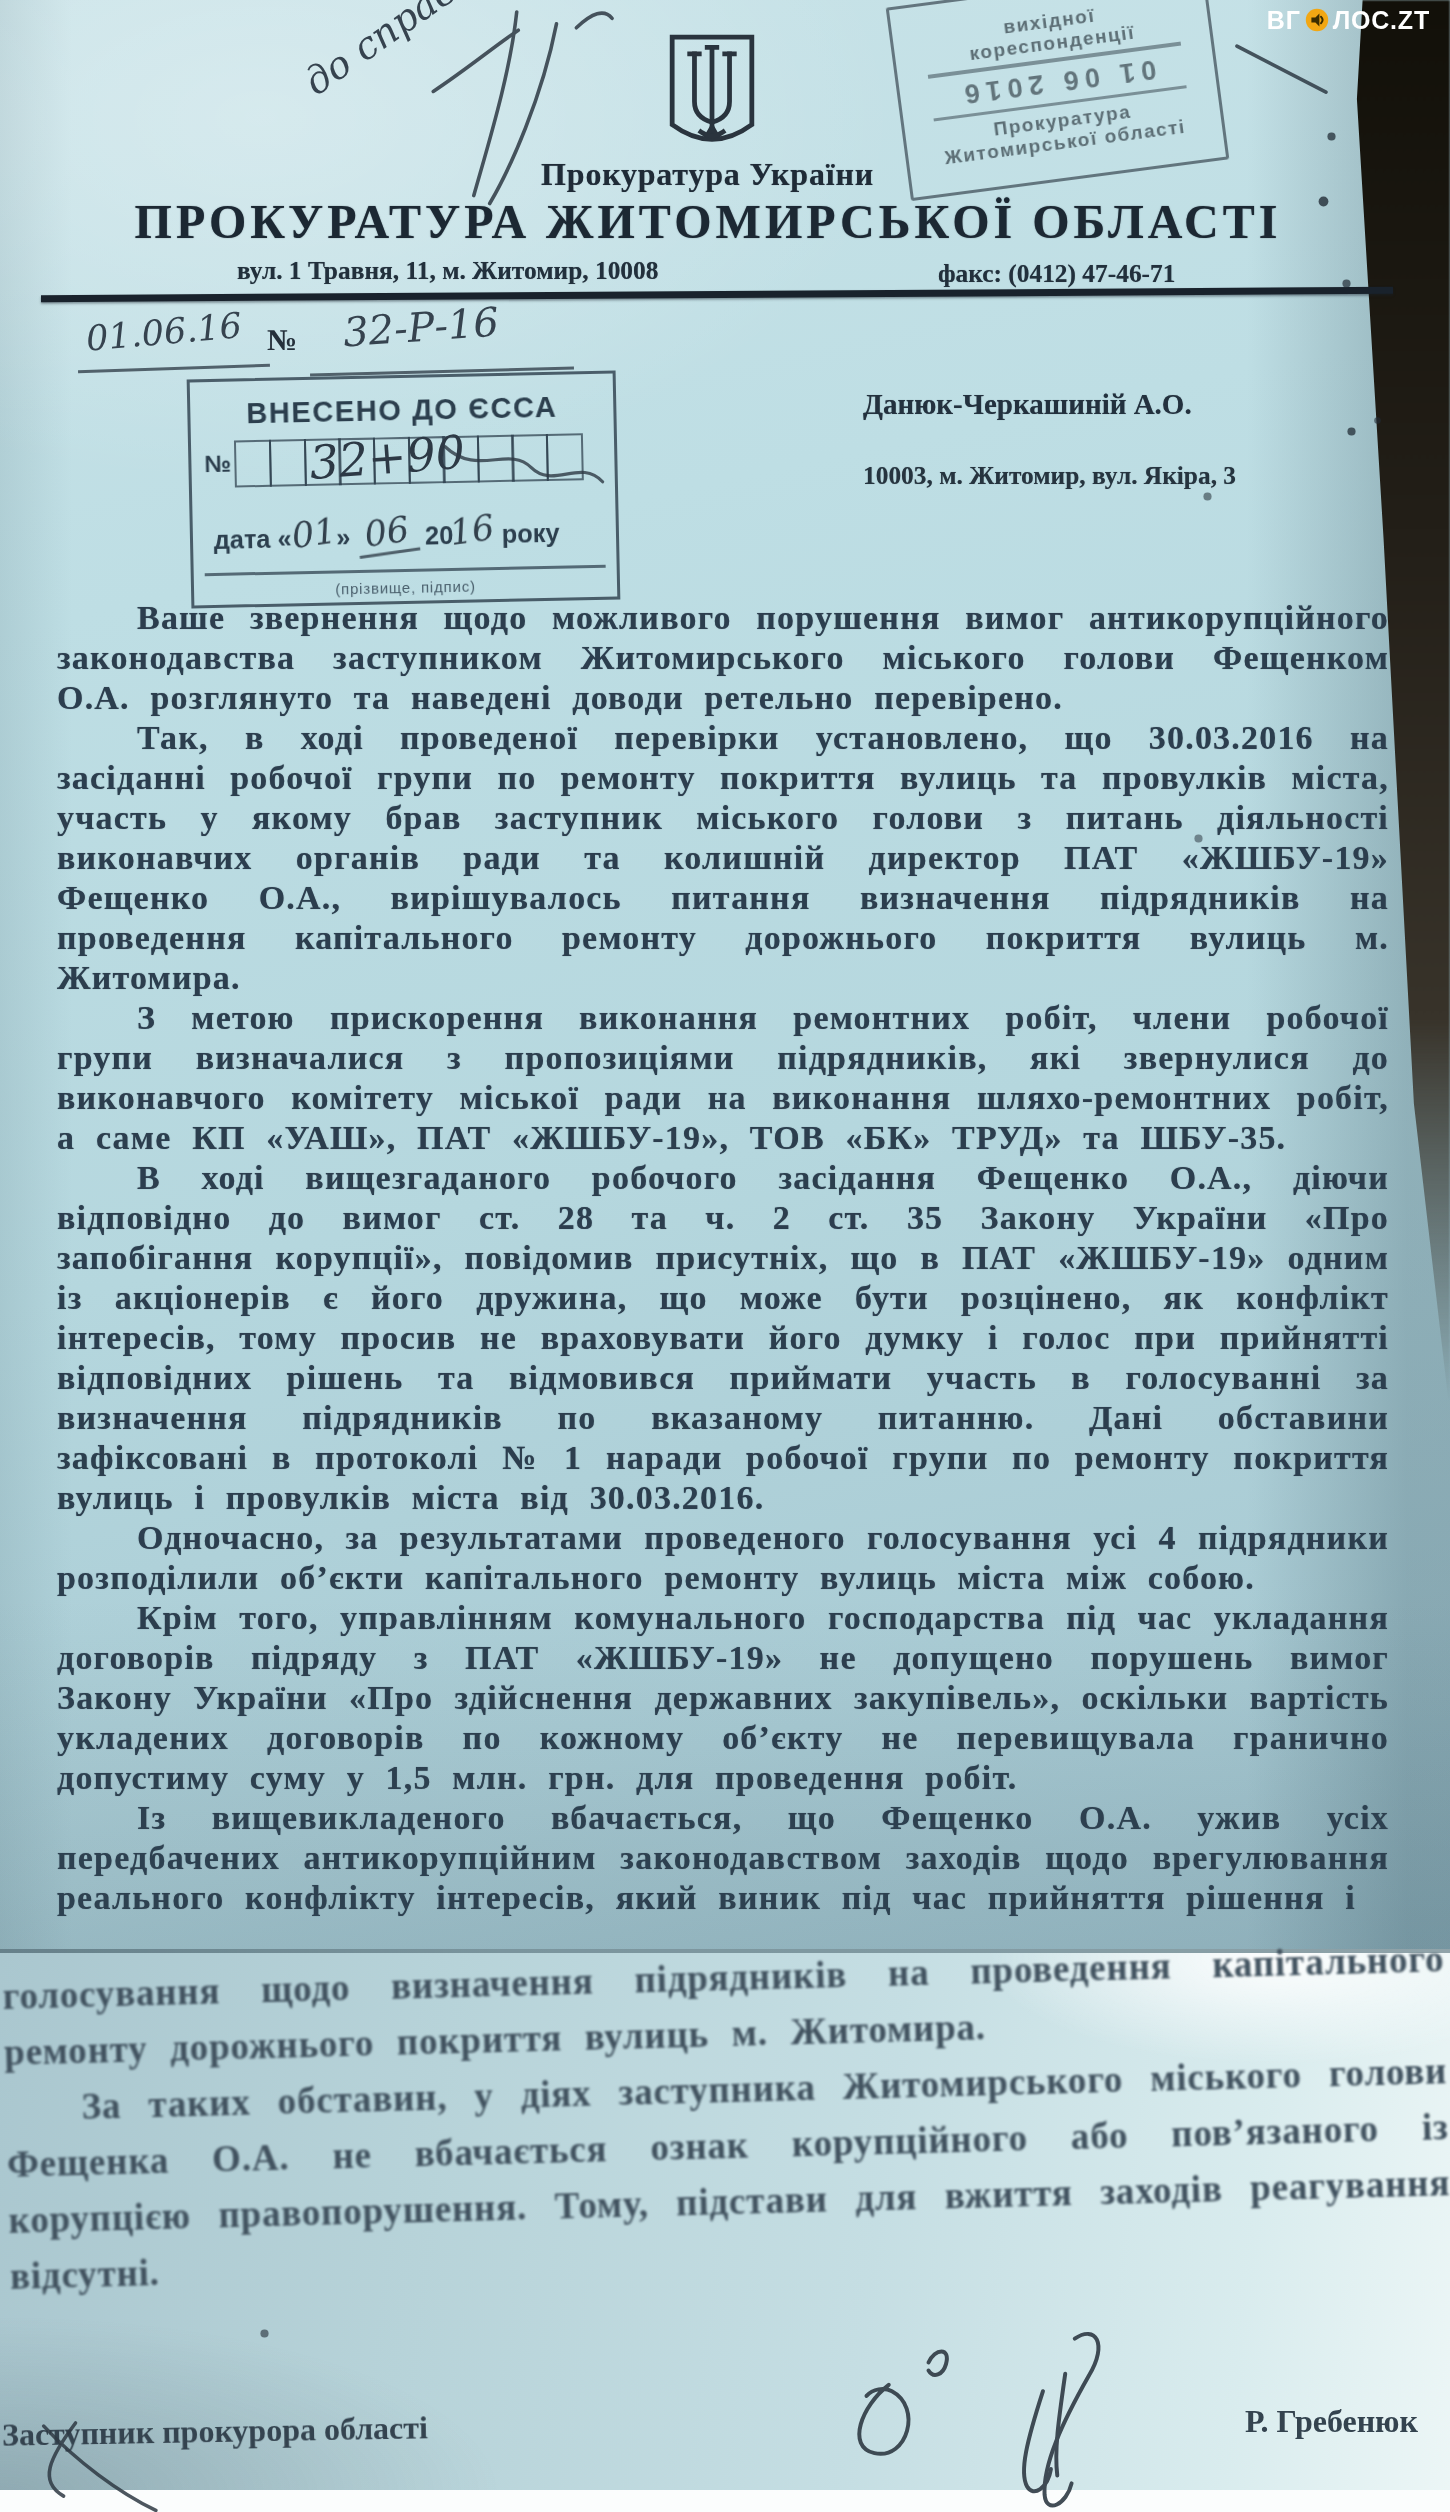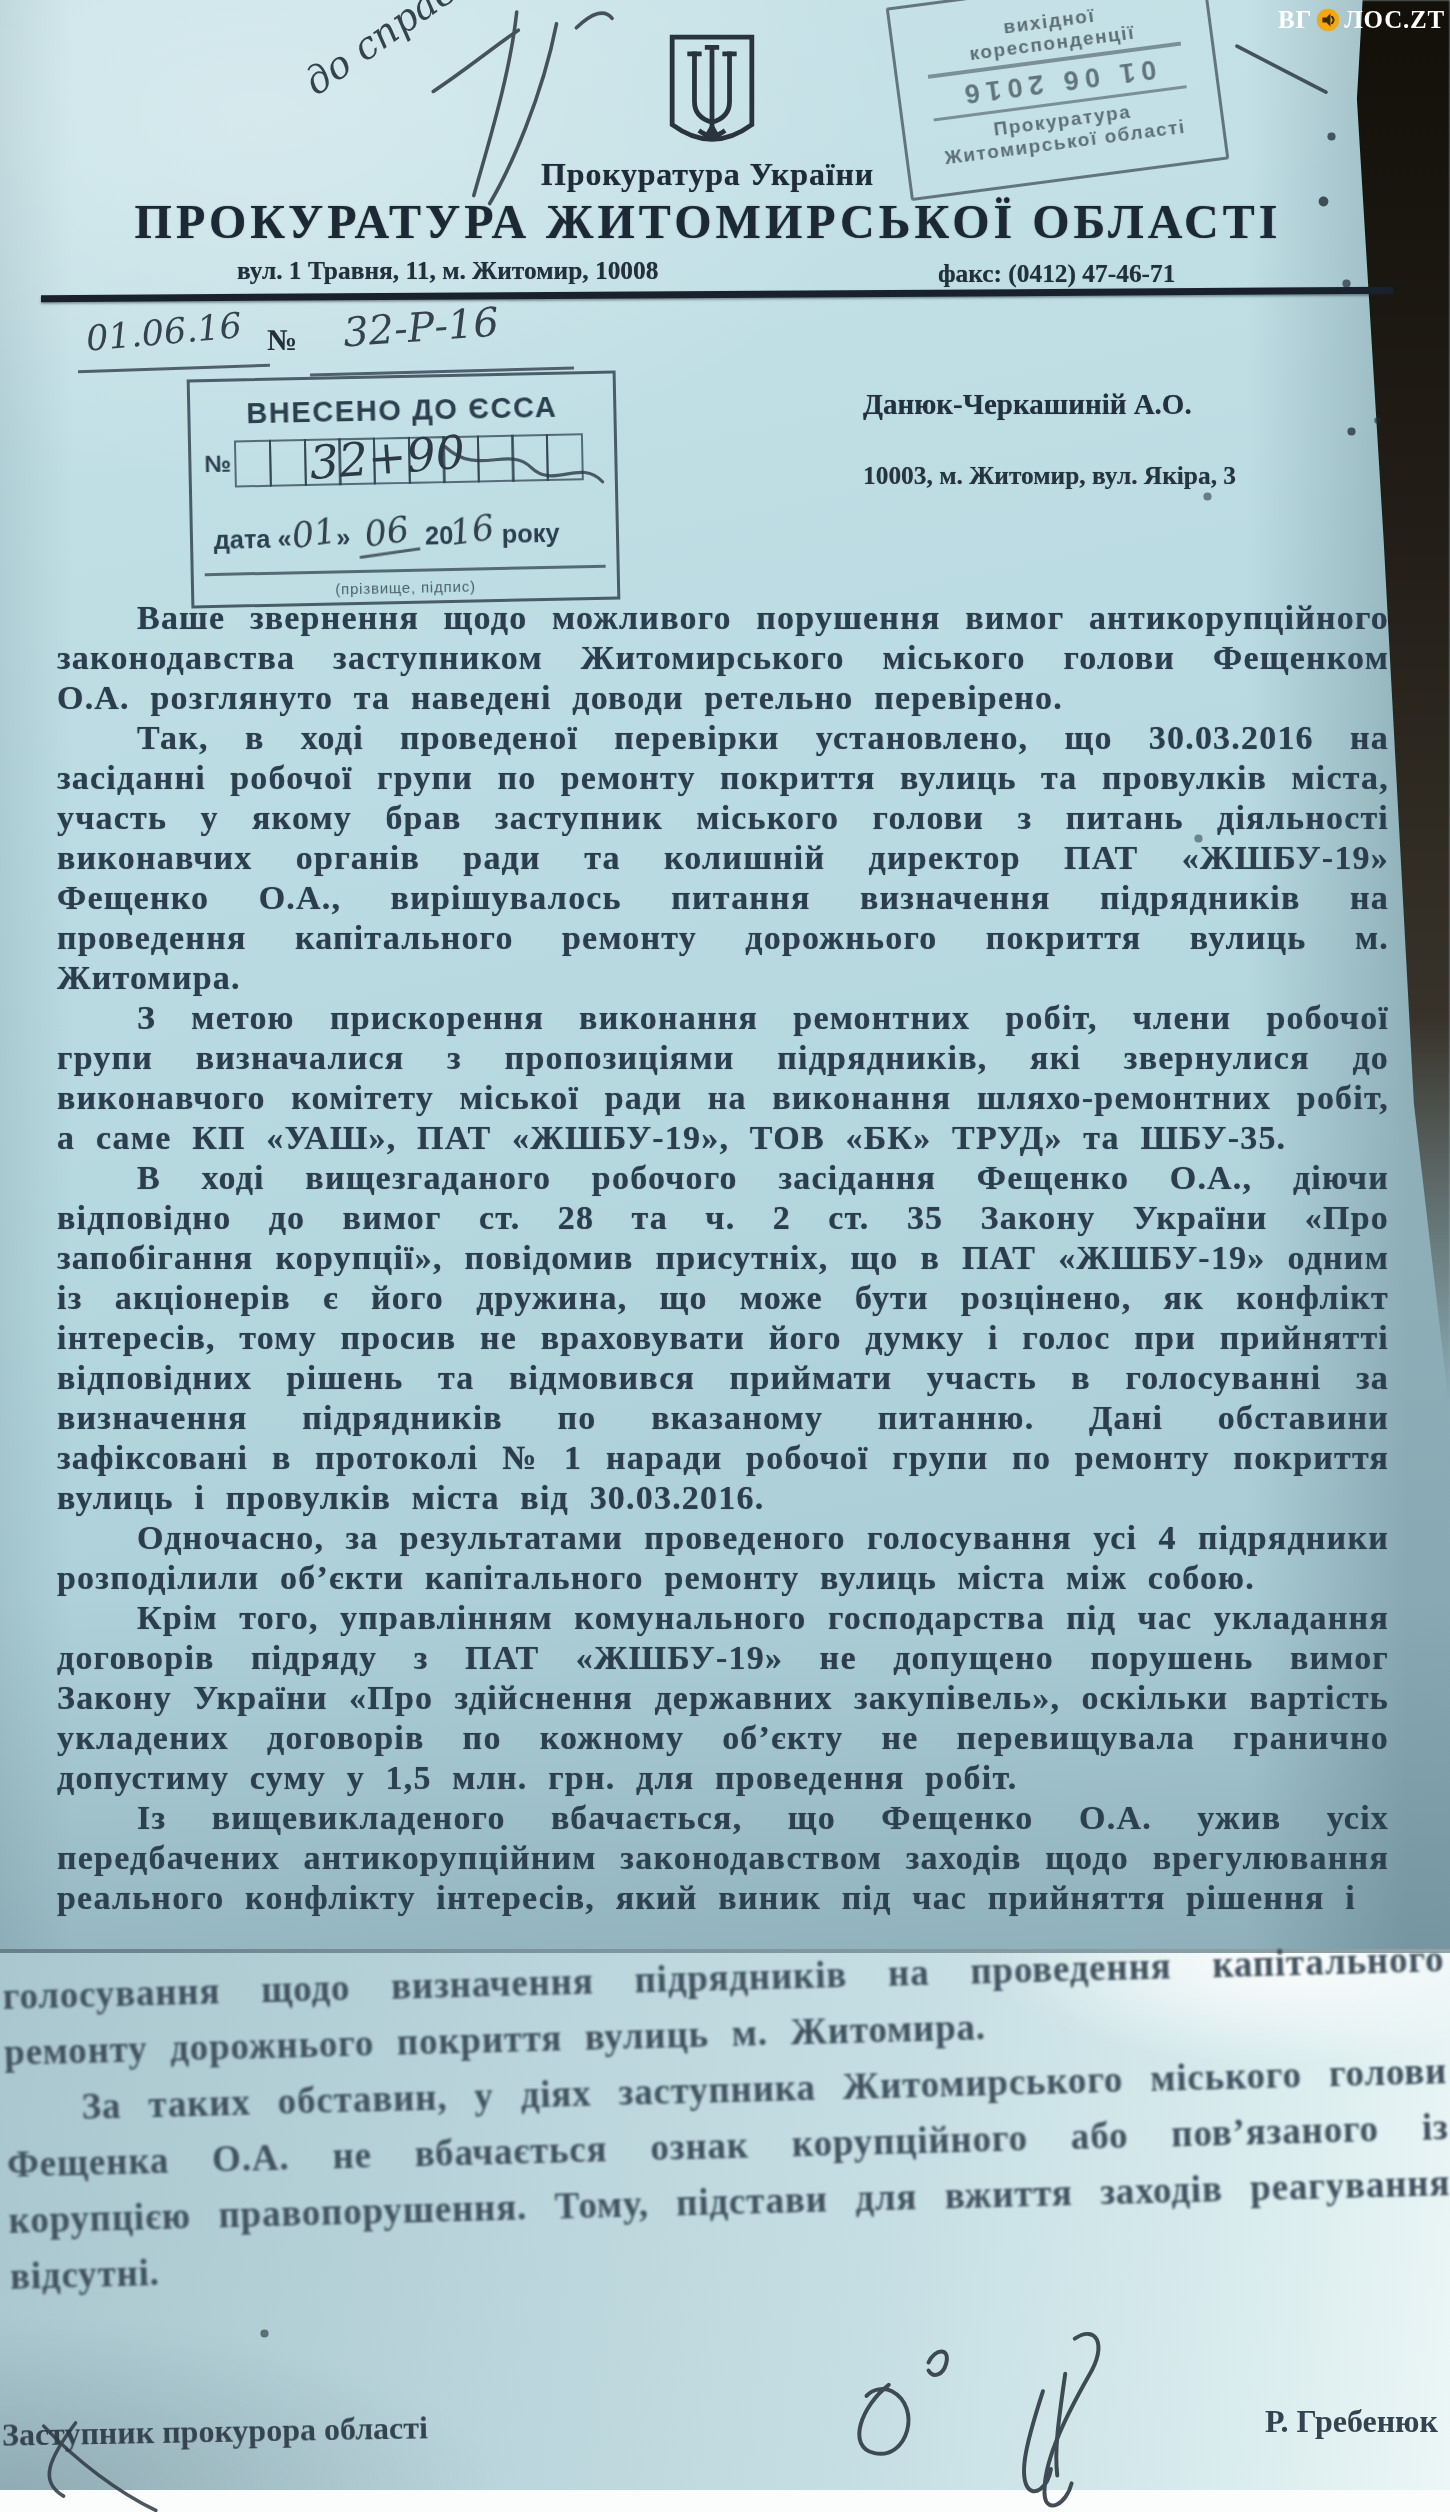--- a/index.html
+++ b/index.html
@@ -13,22 +13,22 @@
       linear-gradient(to right, rgba(90,120,130,.16), transparent 5%, transparent 86%, rgba(62,92,104,.30) 97%),
       linear-gradient(168deg,#c9e3e8 0%,#bedee4 28%,#b5d7de 58%,#a9cbd4 84%,#9cbec9 100%);}
   #photo1::after{content:"";position:absolute;inset:0;
       background:linear-gradient(to bottom, transparent 82%, rgba(55,85,96,.14));}
 
   #dark-corner{position:absolute;top:0;right:0;width:95px;height:1415px;
     background:linear-gradient(to bottom,#121009,#231f18 38%,#38332a 72%, rgba(56,51,42,0) 99%);
     clip-path:polygon(8% 0%,100% 0%,100% 100%,62% 78%,30% 38%,2% 7%);
     filter:blur(1.2px);}
 
-  #watermark{position:absolute;top:5.6px;right:5px;display:flex;align-items:center;gap:4px;
-    font-family:Liberation Serif, serif;font-weight:bold;font-size:25px;color:#ffffff;
+  #watermark{position:absolute;top:5.6px;right:20px;display:flex;align-items:center;gap:4px;
+    font-family:Liberation Sans, sans-serif;font-weight:bold;font-size:25px;color:#ffffff;
     letter-spacing:0.8px;z-index:30;}
   #watermark svg{display:block;}
 
   
   #outgoing-stamp{position:absolute;left:897px;top:-14.3px;width:315px;height:189px;
     border:3.2px solid rgba(43,56,66,.72);border-radius:2.4px;transform:rotate(-7.5deg);
     color:#39474f;text-align:center;filter:blur(0.6px);opacity:.88;
     font-family:"Liberation Sans",sans-serif;font-weight:bold;z-index:5;}
   .o-small{font-size:19px;letter-spacing:1.6px;opacity:.85;}
   .o-dash{height:3.2px;background:rgba(43,56,66,.55);margin:4.8px 30px;}
@@ -101,21 +101,21 @@
       radial-gradient(413px 151px at 88% 1%, rgba(255,255,255,.95), rgba(255,255,255,0) 70%),
       radial-gradient(716px 254px at 0% 100%, rgba(40,60,70,.22), transparent 70%),
       linear-gradient(97deg,#aac7cf 0%,#b7d3d9 30%,#c5dee3 60%,#d9ecee 85%,#ecf6f6 100%);}
   #body2{position:absolute;left:1.6px;top:16px;width:1442px;text-align:justify;
     font-weight:bold;font-size:37px;line-height:56px;letter-spacing:0.8px;word-spacing:12.7px;
     color:#41525f;filter:blur(0.8px);transform:rotate(-1.5deg);transform-origin:0 0;}
   #body2 p{margin:0;}
   #body2 p.indent{text-indent:76px;}
   #sig-title{position:absolute;left:1.6px;top:460px;font-weight:bold;font-size:32px;color:#34434f;
     filter:blur(0.6px);transform:rotate(-1deg);}
-  #sig-name{position:absolute;right:12px;top:450px;font-weight:bold;font-size:32px;color:#34434f;
+  #sig-name{position:absolute;right:32px;top:450px;font-weight:bold;font-size:32px;color:#34434f;
     filter:blur(0.6px);}
 
   #footer-strip{position:absolute;left:0;top:2490px;width:1450px;height:22px;background:#fbfdfd;}
 
   
   #ink-overlay{position:absolute;left:0;top:0;width:1450px;height:2512px;z-index:20;
     pointer-events:none;}
   #hw-note{position:absolute;left:296px;top:68px;font-size:38px;transform:rotate(-35deg);
     transform-origin:0 0;z-index:21;}
   #ink-specks{position:absolute;left:0;top:0;width:4.8px;height:4.8px;border-radius:50%;

